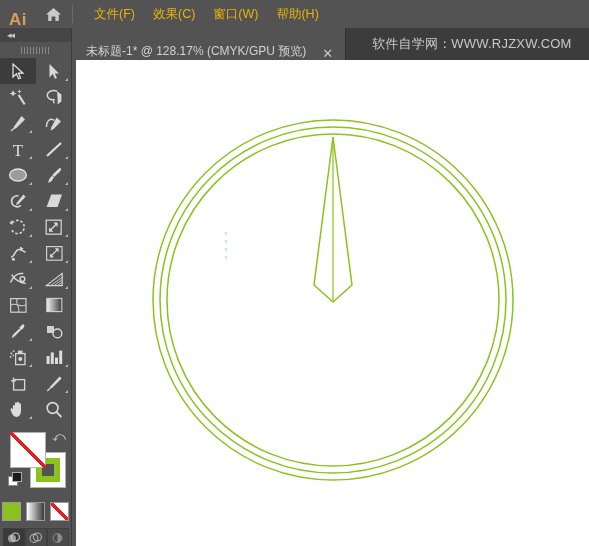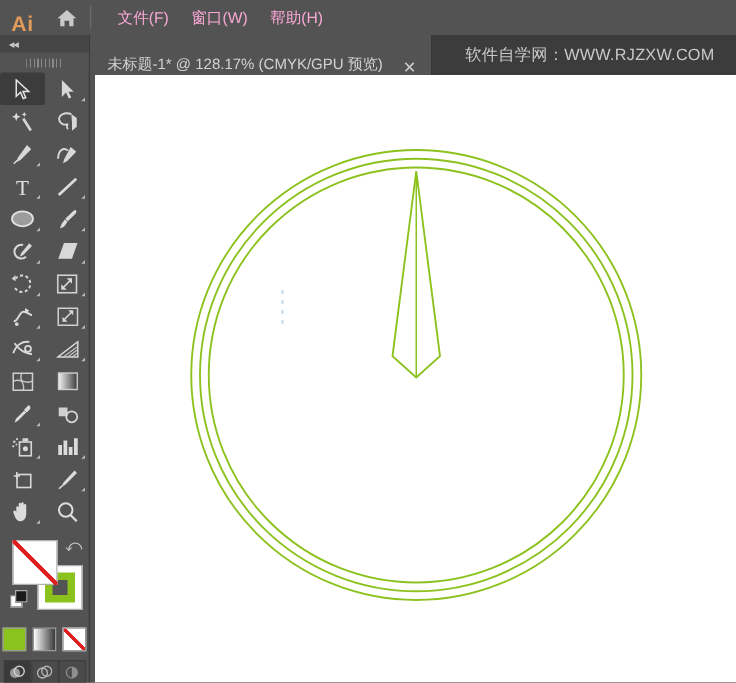--- a/index.html
+++ b/index.html
@@ -19,21 +19,21 @@
   .ai-logo{
     width:36px; height:16px; display:flex; align-items:center; justify-content:center;
     color:#e09a5a; font-size:17px; font-weight:bold; letter-spacing:.5px;margin-top:12px;
   }
   .home-btn{
     width:34px; height:28px; display:flex; align-items:center; justify-content:center;
   }
   .menu-sep{ width:1px; height:18px; background:#6b6b6b; margin:0 4px 0 2px; }
   .menu-items{ display:flex; align-items:center; margin-left:8px; }
   .menu-item{
-    color:#f9a8d4; font-size:12.5px; padding:4px 9px; white-space:nowrap; line-height:14px;
+    color:#eab308; font-size:12.5px; padding:4px 9px; white-space:nowrap; line-height:14px;
   }
 
   
   .tabbar{
     position:absolute; left:72px; top:28px; width:517px; height:32px;
     background:#3c3c3c;
     display:flex; align-items:stretch;
   }
   .tab{
     background:#535353; display:flex; align-items:flex-end;
@@ -157,20 +157,21 @@
   <div class="menubar">
     <div class="ai-logo">Ai</div>
     <div class="home-btn">
       <svg width="17" height="15" viewBox="0 0 17 15" aria-hidden="true">
         <path d="M8.5 1 L16 7.6 L13.8 7.6 L13.8 14 L10.4 14 L10.4 9.6 L6.6 9.6 L6.6 14 L3.2 14 L3.2 7.6 L1 7.6 Z" fill="#c9c9c9"></path>
       </svg>
     </div>
     <div class="menu-sep"></div>
     <div class="menu-items">
       <div class="menu-item">文件(F)</div>
+      <div class="menu-item">效果(C)</div>
       <div class="menu-item">窗口(W)</div>
       <div class="menu-item">帮助(H)</div>
     </div>
   </div>
 
   <div class="tabbar">
     <div class="tab">
       <span class="tab-label">未标题-1* @ 128.17% (CMYK/GPU 预览)</span>
       <span class="tab-close">✕</span>
     </div>

